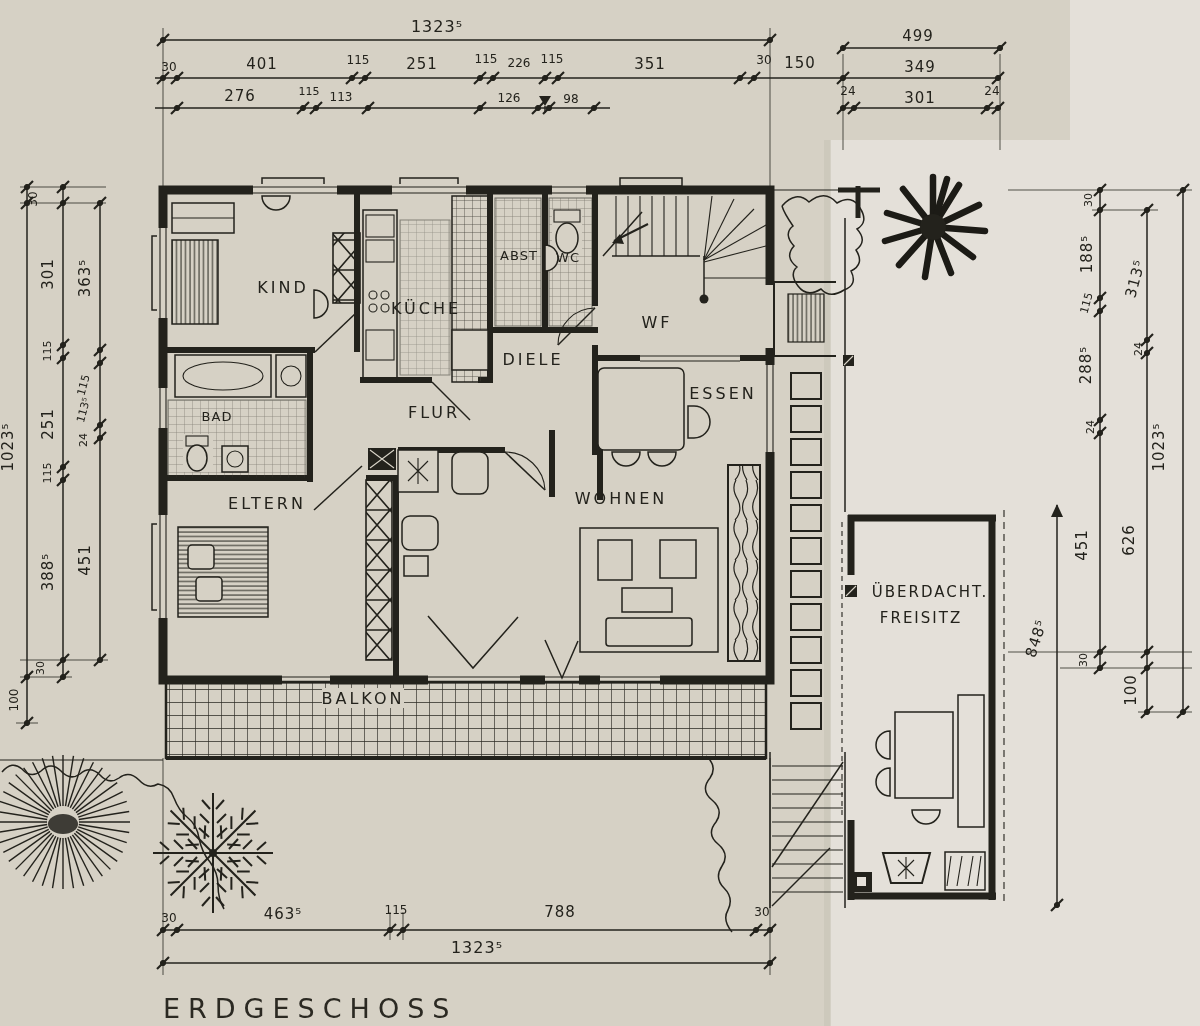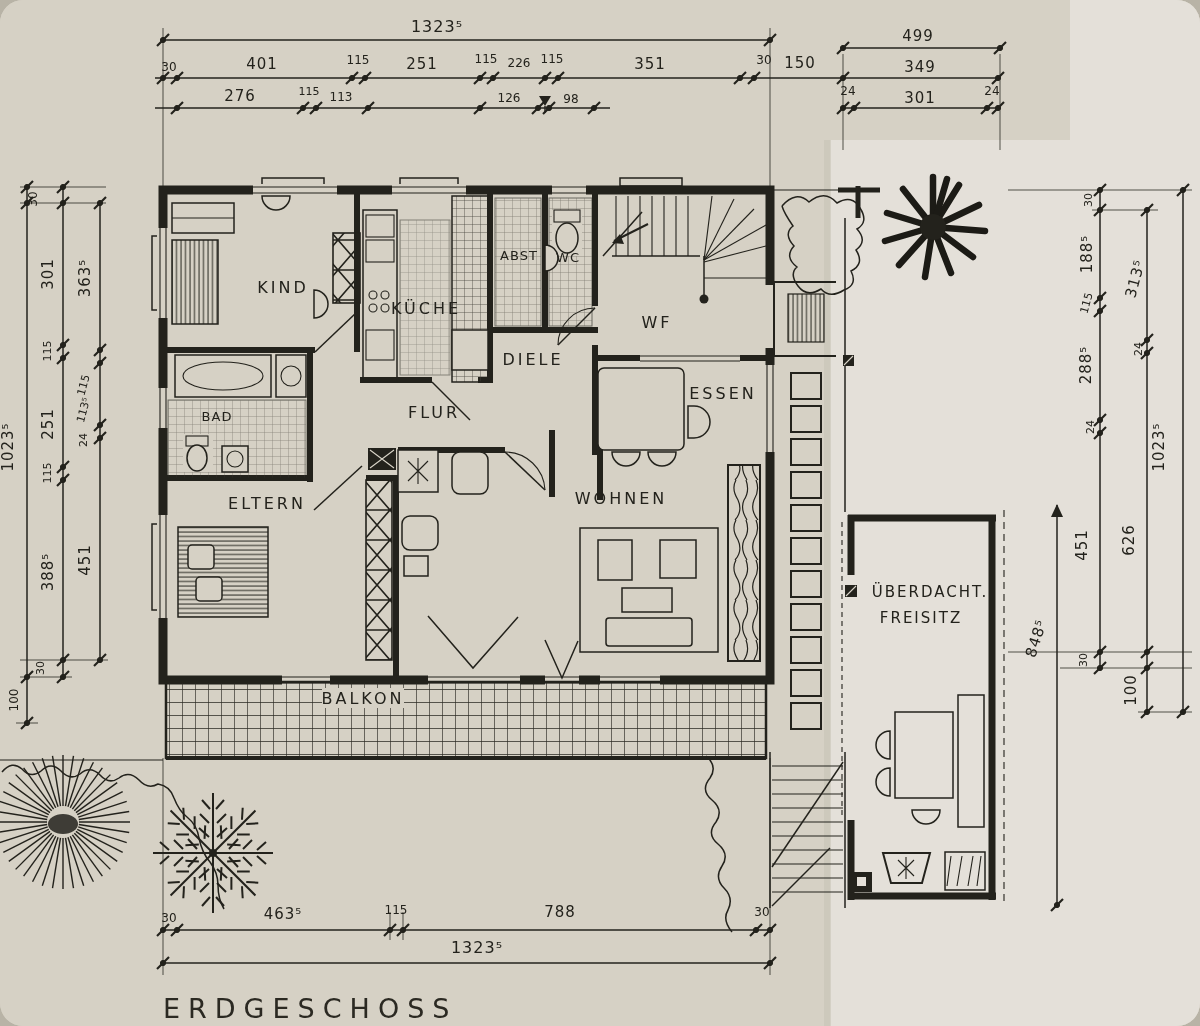--- a/index.html
+++ b/index.html
@@ -1,16 +1,16 @@
 <!DOCTYPE html>
 <html><head>
 <meta charset="utf-8">
 <style>
   html,body{margin:0;padding:0;background:#b8b3a6;}
-  .stage{position:relative;width:1200px;height:1026px;background:#d6d1c5;overflow:hidden;border-radius:23px;}
+  .stage{position:relative;width:1200px;height:1026px;background:#d6d1c5;overflow:hidden;}
   svg{display:block;}
   .ink{stroke:#23221c;fill:none;stroke-linecap:butt;}
   .w9{stroke-width:9}.w7{stroke-width:7}.w6{stroke-width:6}.w5{stroke-width:5}
   .w4{stroke-width:4}.w2{stroke-width:2}.w15{stroke-width:1.5}
   .thin{stroke-width:1.1}.hair{stroke-width:0.9;opacity:.85}
   .fillink{fill:#23221c;stroke:none}
   .paper{fill:#d6d1c5;stroke:none}
   .paperl{fill:#e4e0d9;stroke:none}
   text{fill:#23221c;font-family:"DejaVu Sans",sans-serif;}
   .mid{text-anchor:middle}

